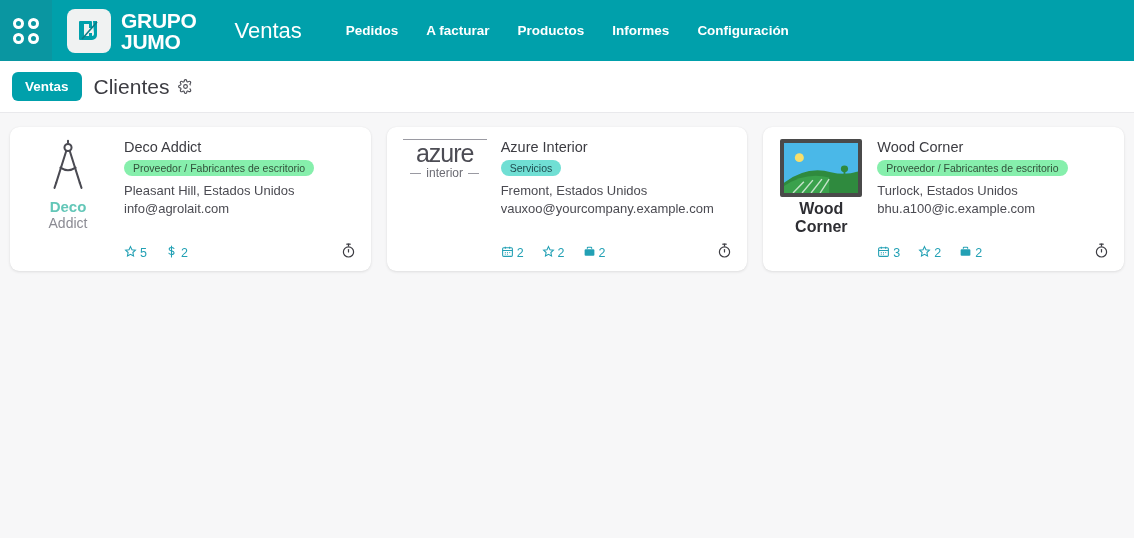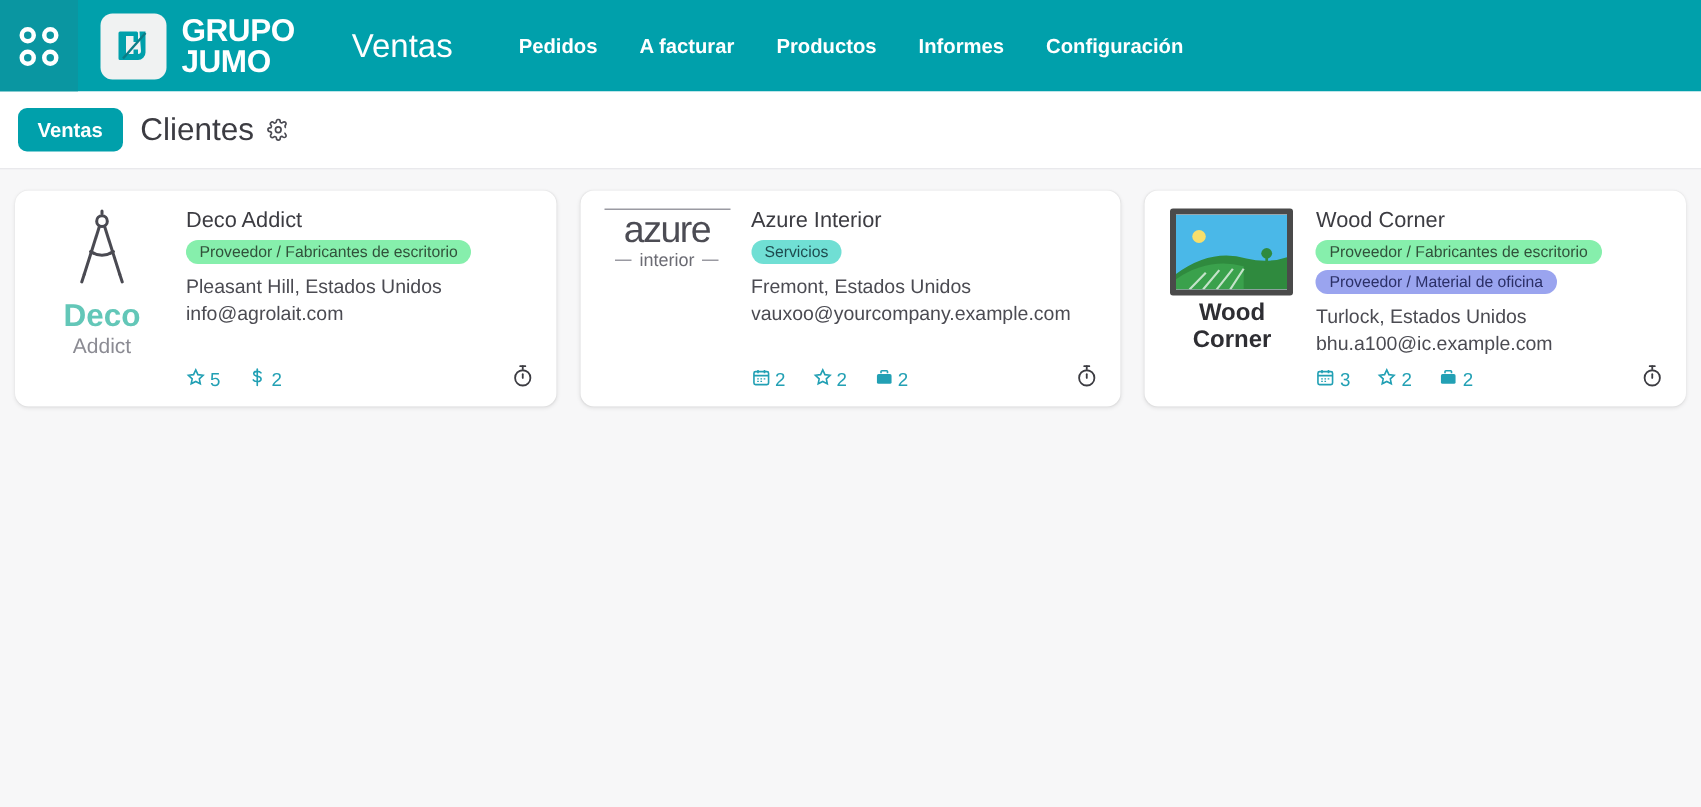--- a/index.html
+++ b/index.html
@@ -243,21 +243,21 @@
   .timer-icon {
     position: absolute;
     right: 14px;
     bottom: 12px;
     cursor: pointer;
     display: flex;
   }
 
   
   .deco-wrap { display: flex; flex-direction: column; align-items: center; }
-  .deco-name { font-size: 21px; font-weight: bold; color: #63c7b8; line-height: 1; margin-top: 2px; }
+  .deco-name { font-size: 15px; font-weight: bold; color: #63c7b8; line-height: 1; margin-top: 2px; }
   .deco-sub  { font-size: 14px; color: #8b8b93; line-height: 1.3; }
 
   
   .azure-wrap { width: 90px; display:flex; flex-direction:column; align-items:center; }
   .azure-rule { width: 84px; height: 1px; background: #9a9aa2; }
   .azure-name { font-size: 25px; color: #4c4c54; letter-spacing: -1px; line-height: 1.05; }
   .azure-sub-row { display: flex; align-items: center; gap: 5px; }
   .azure-dash { width: 11px; height: 1px; background: #9a9aa2; }
   .azure-sub { font-size: 12px; color: #6b6b73; }
 
@@ -449,21 +449,20 @@
           </div>
           <div class="wood-name">
             <div>Wood</div>
             <div>Corner</div>
           </div>
         </div>
       </div>
       <div class="card-body">
         <div class="card-title">Wood Corner</div>
         <span class="tag tag-green">Proveedor / Fabricantes de escritorio</span>
-        <span class="tag tag-purple">Proveedor / Material de oficina</span>
         <div class="card-line">Turlock, Estados Unidos</div>
         <div class="card-line">bhu.a100@ic.example.com</div>
         <div class="card-stats">
           <div class="stat">
             <span>
               <svg width="13" height="13" viewBox="0 0 24 24" fill="none" stroke="#22a0b4" stroke-width="2">
                 <rect x="3" y="5" width="18" height="16" rx="2"></rect>
                 <path d="M3 10h18M8 3v4M16 3v4"></path>
                 <path d="M7 14h2M11 14h2M15 14h2M7 17h2M11 17h2" stroke-width="1.6"></path>
               </svg>

